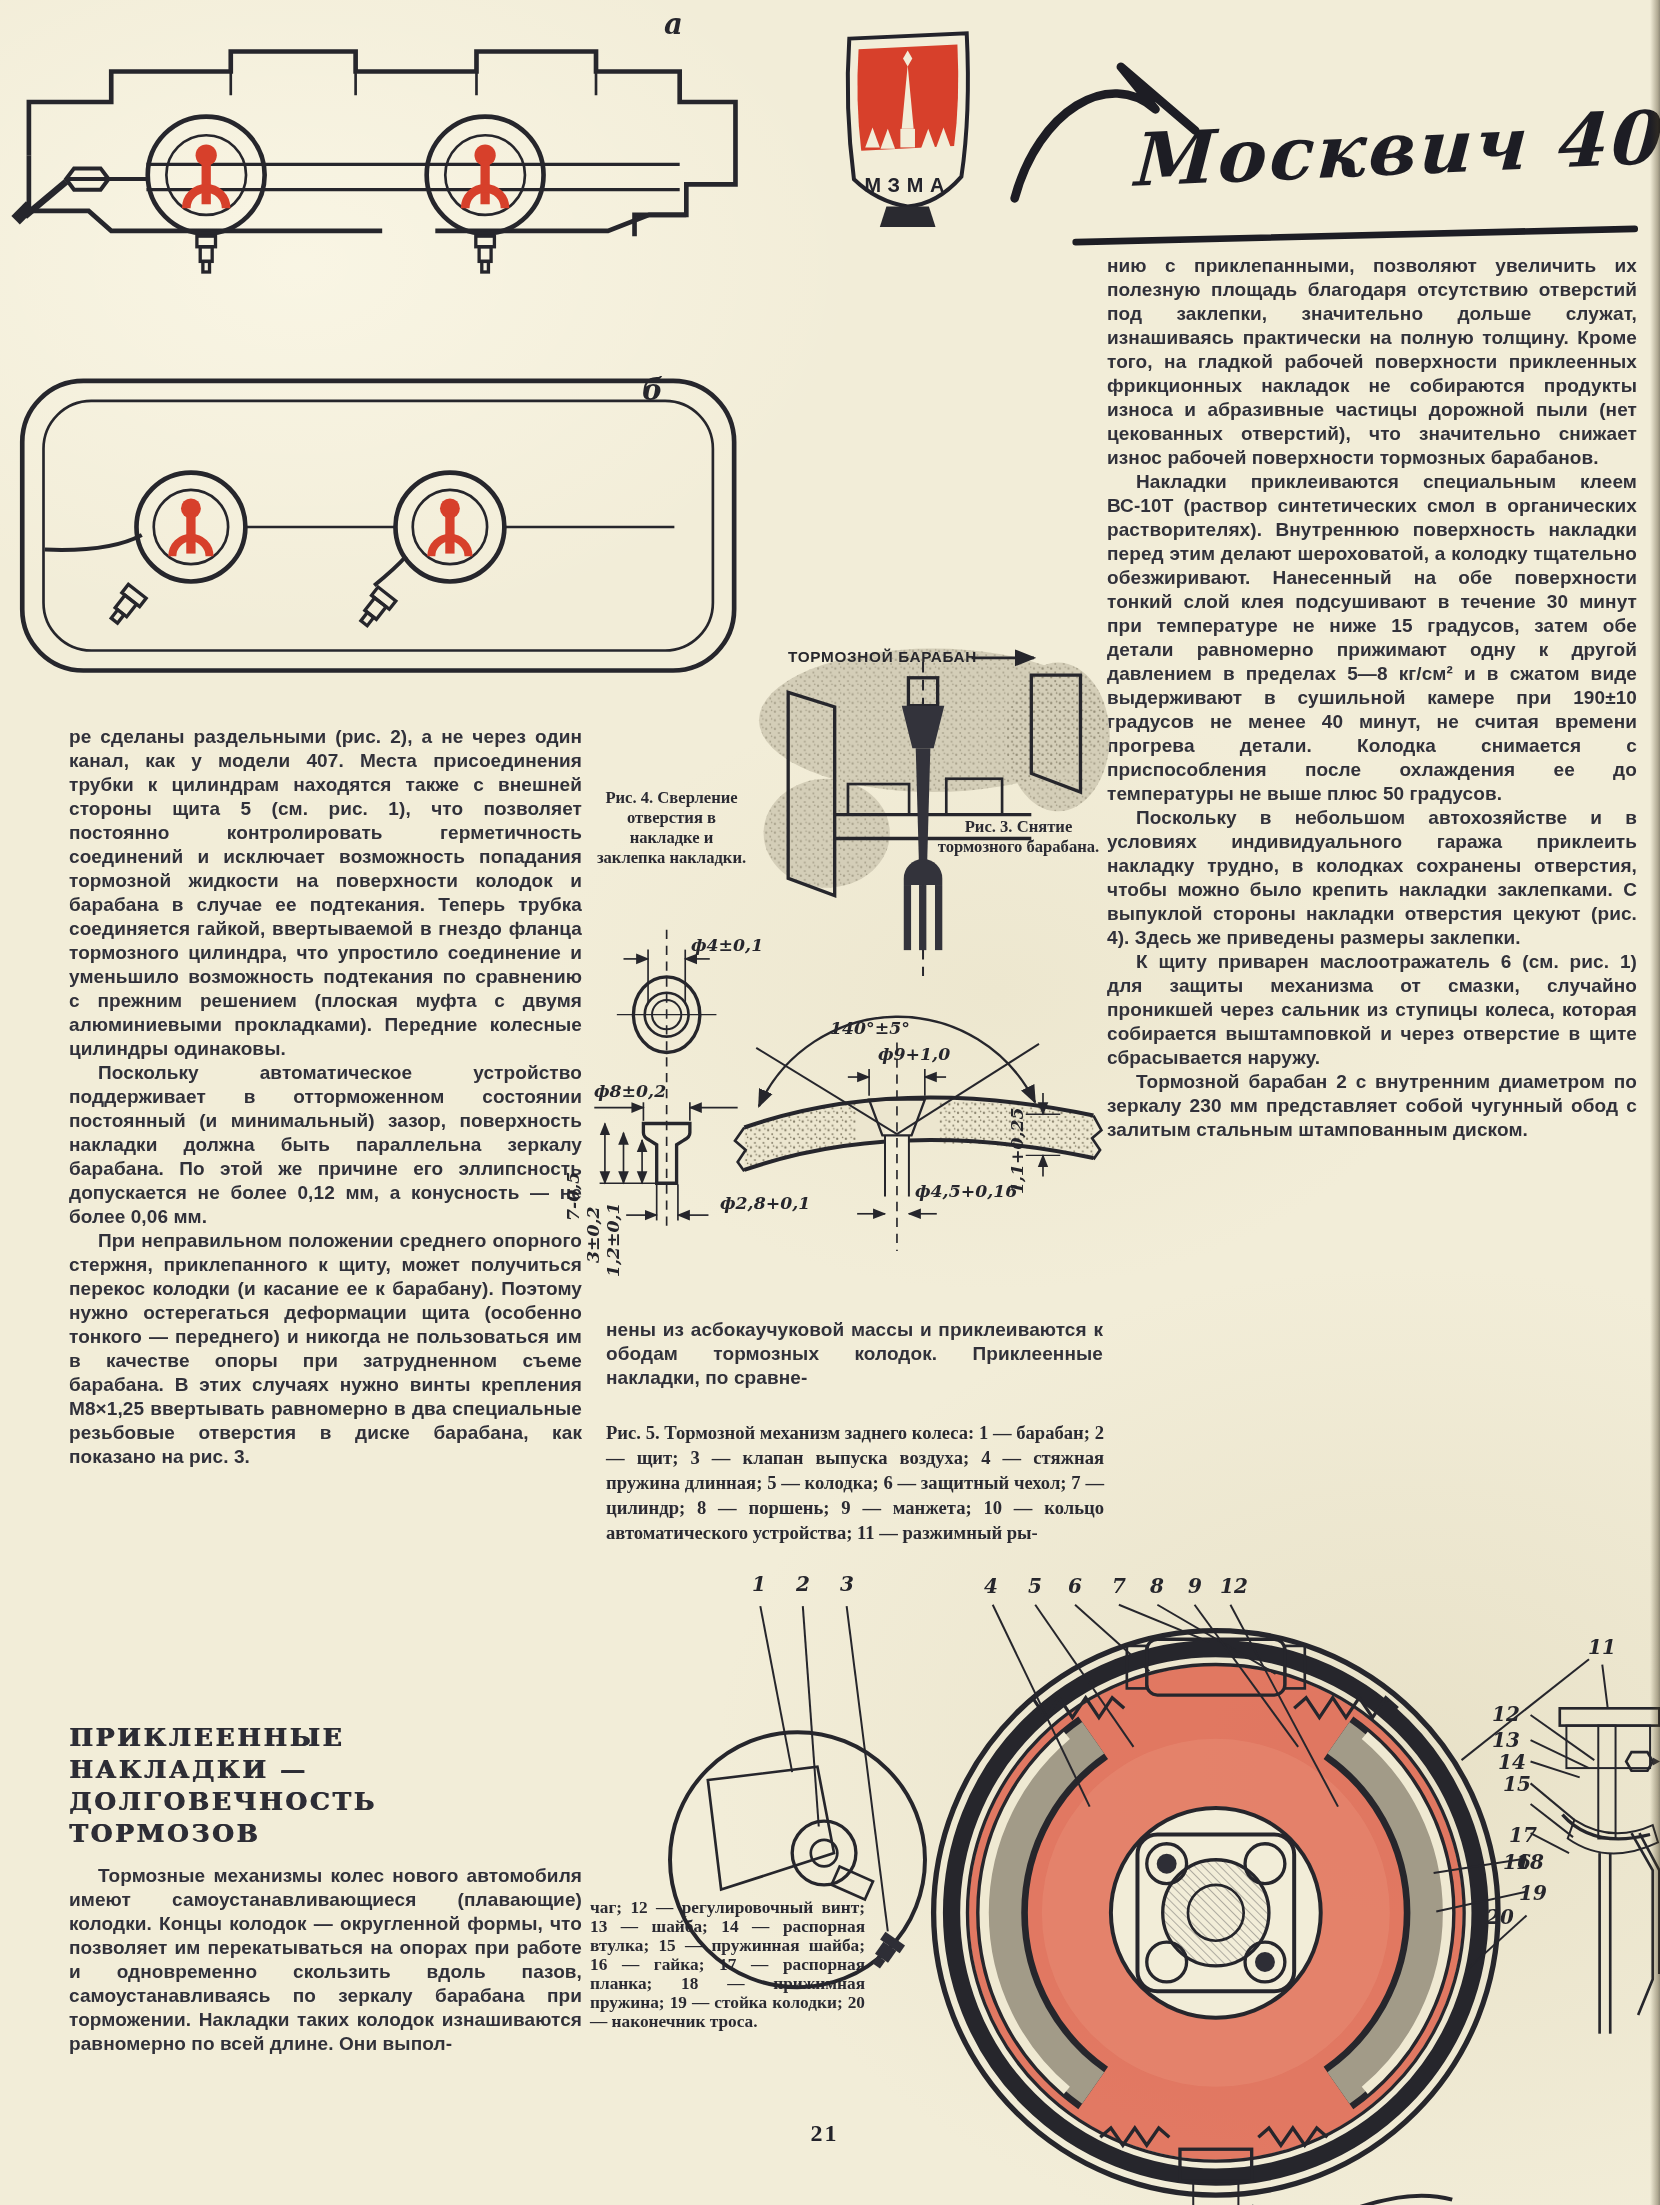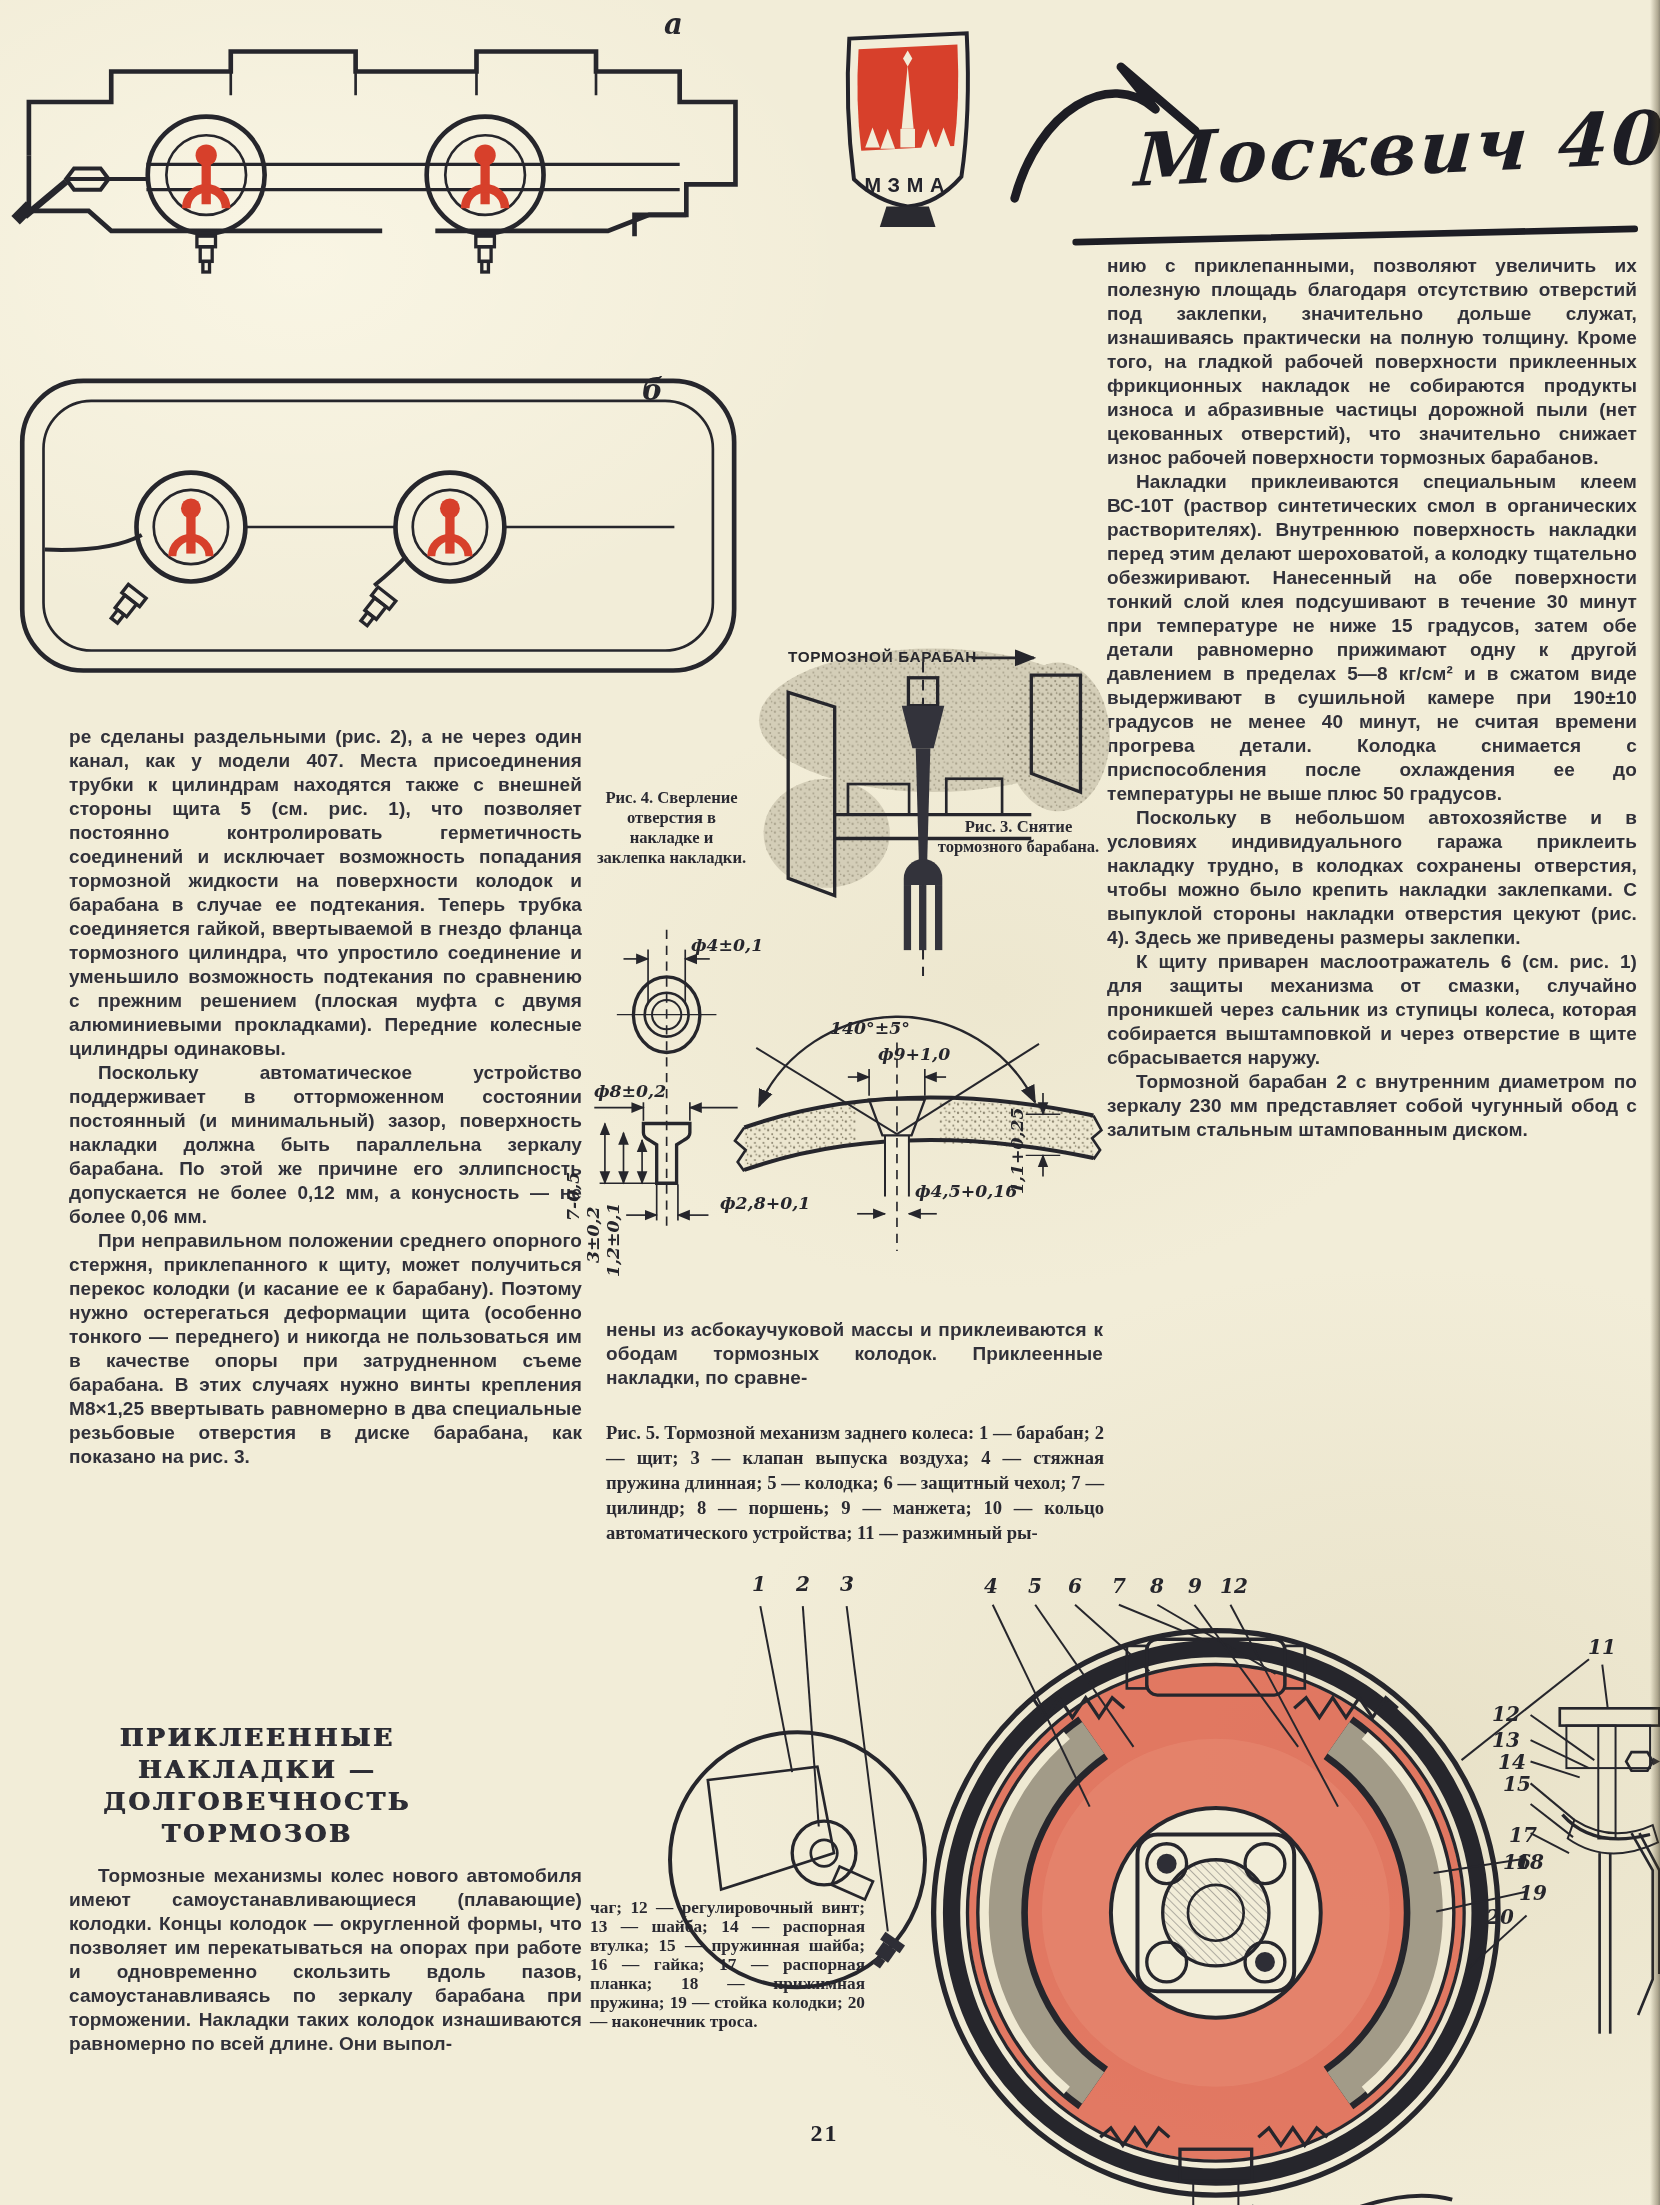--- a/index.html
+++ b/index.html
@@ -15,21 +15,21 @@
   }
   .abs{position:absolute;}
   .sans{font-weight:700;font-size:19px;line-height:24px;text-align:justify;letter-spacing:0.1px;color:#31313a;}
   .sans p{margin:0;}
   .ind{text-indent:29px;}
   .sercap{font-family:"Liberation Serif", serif;font-weight:700;color:#2a2a32;}
   .cap26{font-size:17.3px;line-height:19px;text-align:justify;}
   .capc{font-size:16.6px;line-height:20px;text-align:center;}
   .cap30{font-size:18.6px;line-height:25px;text-align:justify;}
   .heading{font-family:"DejaVu Serif", serif;font-weight:700;font-size:25px;line-height:32px;
-    letter-spacing:2.7px;text-align:center;color:#2d2d35;text-shadow:0.9px 0 0 #2d2d35;}
+    letter-spacing:2.7px;color:#2d2d35;text-shadow:0.9px 0 0 #2d2d35;}
   .dim{font-family:"DejaVu Serif", serif;font-style:italic;font-weight:700;font-size:17.3px;white-space:nowrap;color:#26262c;}
   .rot{transform:rotate(-90deg);transform-origin:left bottom;}
   .num{font-family:"DejaVu Serif", serif;font-style:italic;font-weight:700;font-size:20px;color:#26262c;}
   .figlabel{font-family:"DejaVu Serif", serif;font-style:italic;font-weight:700;font-size:29px;color:#26262c;}
   .drumlabel{font-weight:700;font-size:15.3px;letter-spacing:0.7px;white-space:nowrap;color:#26262c;}
   .script{font-family:"DejaVu Serif", serif;font-style:italic;font-weight:700;font-size:73px;
     color:#1d1d24;transform:rotate(-2.5deg) skewX(-6deg);letter-spacing:2.7px;white-space:nowrap;}
   .pagenum{font-family:"Liberation Serif", serif;font-weight:700;font-size:24px;letter-spacing:2px;text-align:center;color:#23232b;}
   .edge-right{top:0;left:1650px;width:10.6px;height:2205px;
     background:linear-gradient(to right, rgba(70,60,35,0), rgba(70,60,35,.38) 70%, rgba(35,30,18,.55));}

